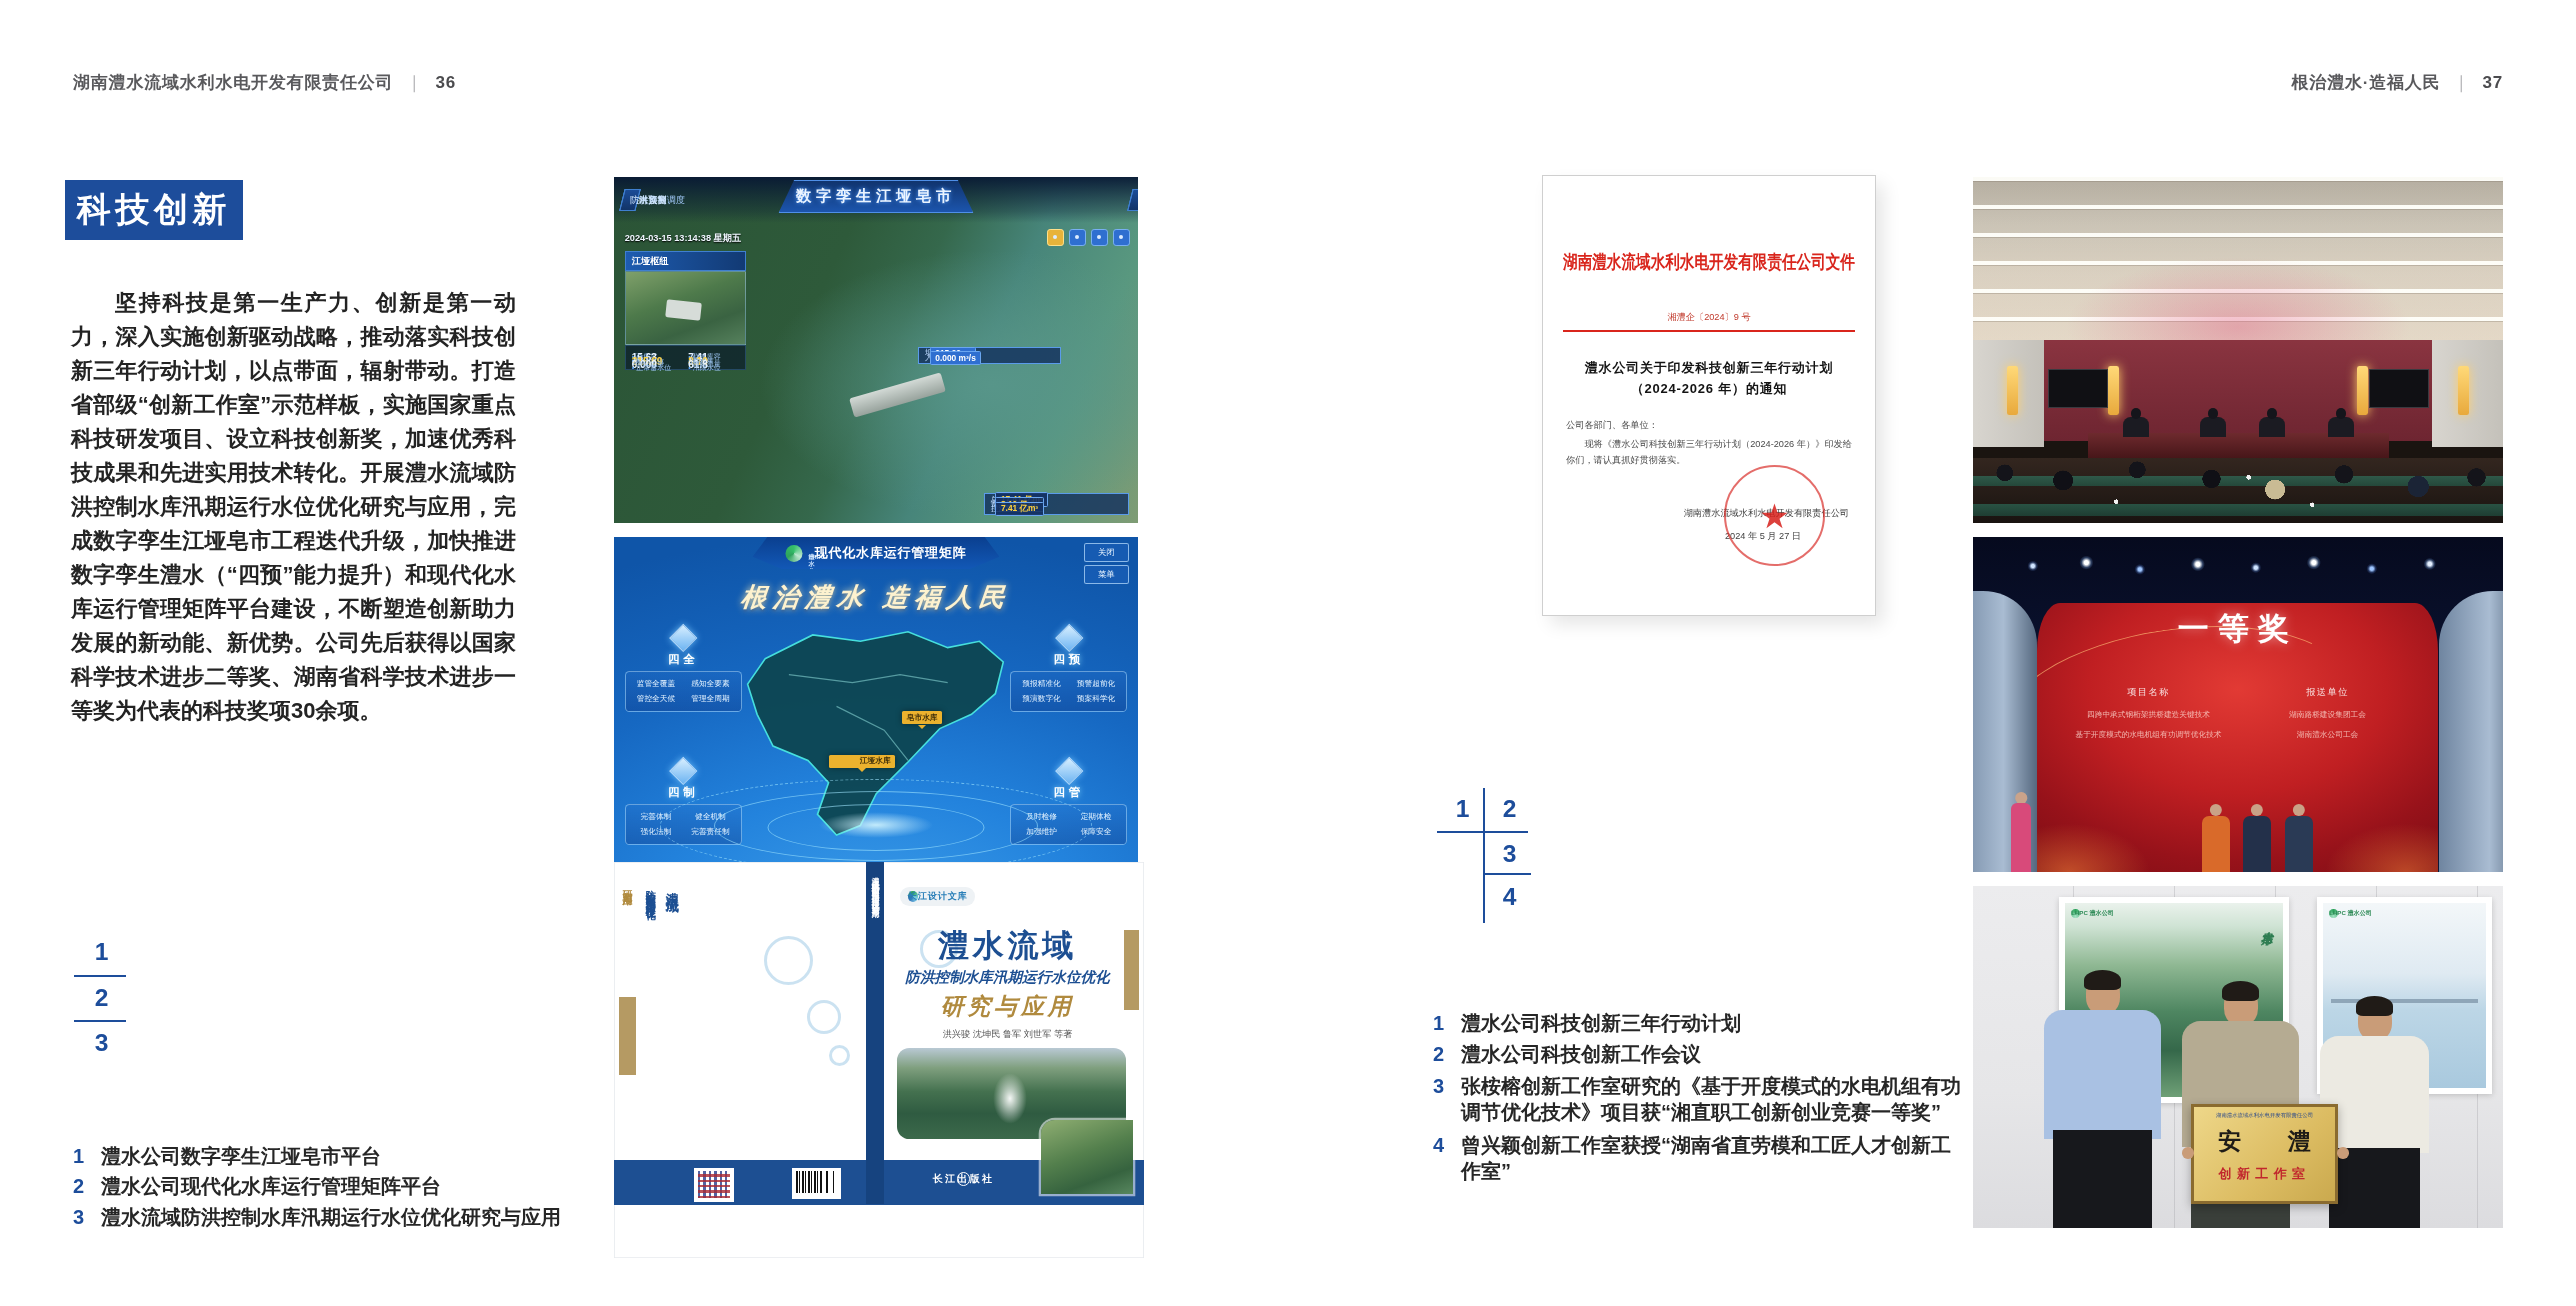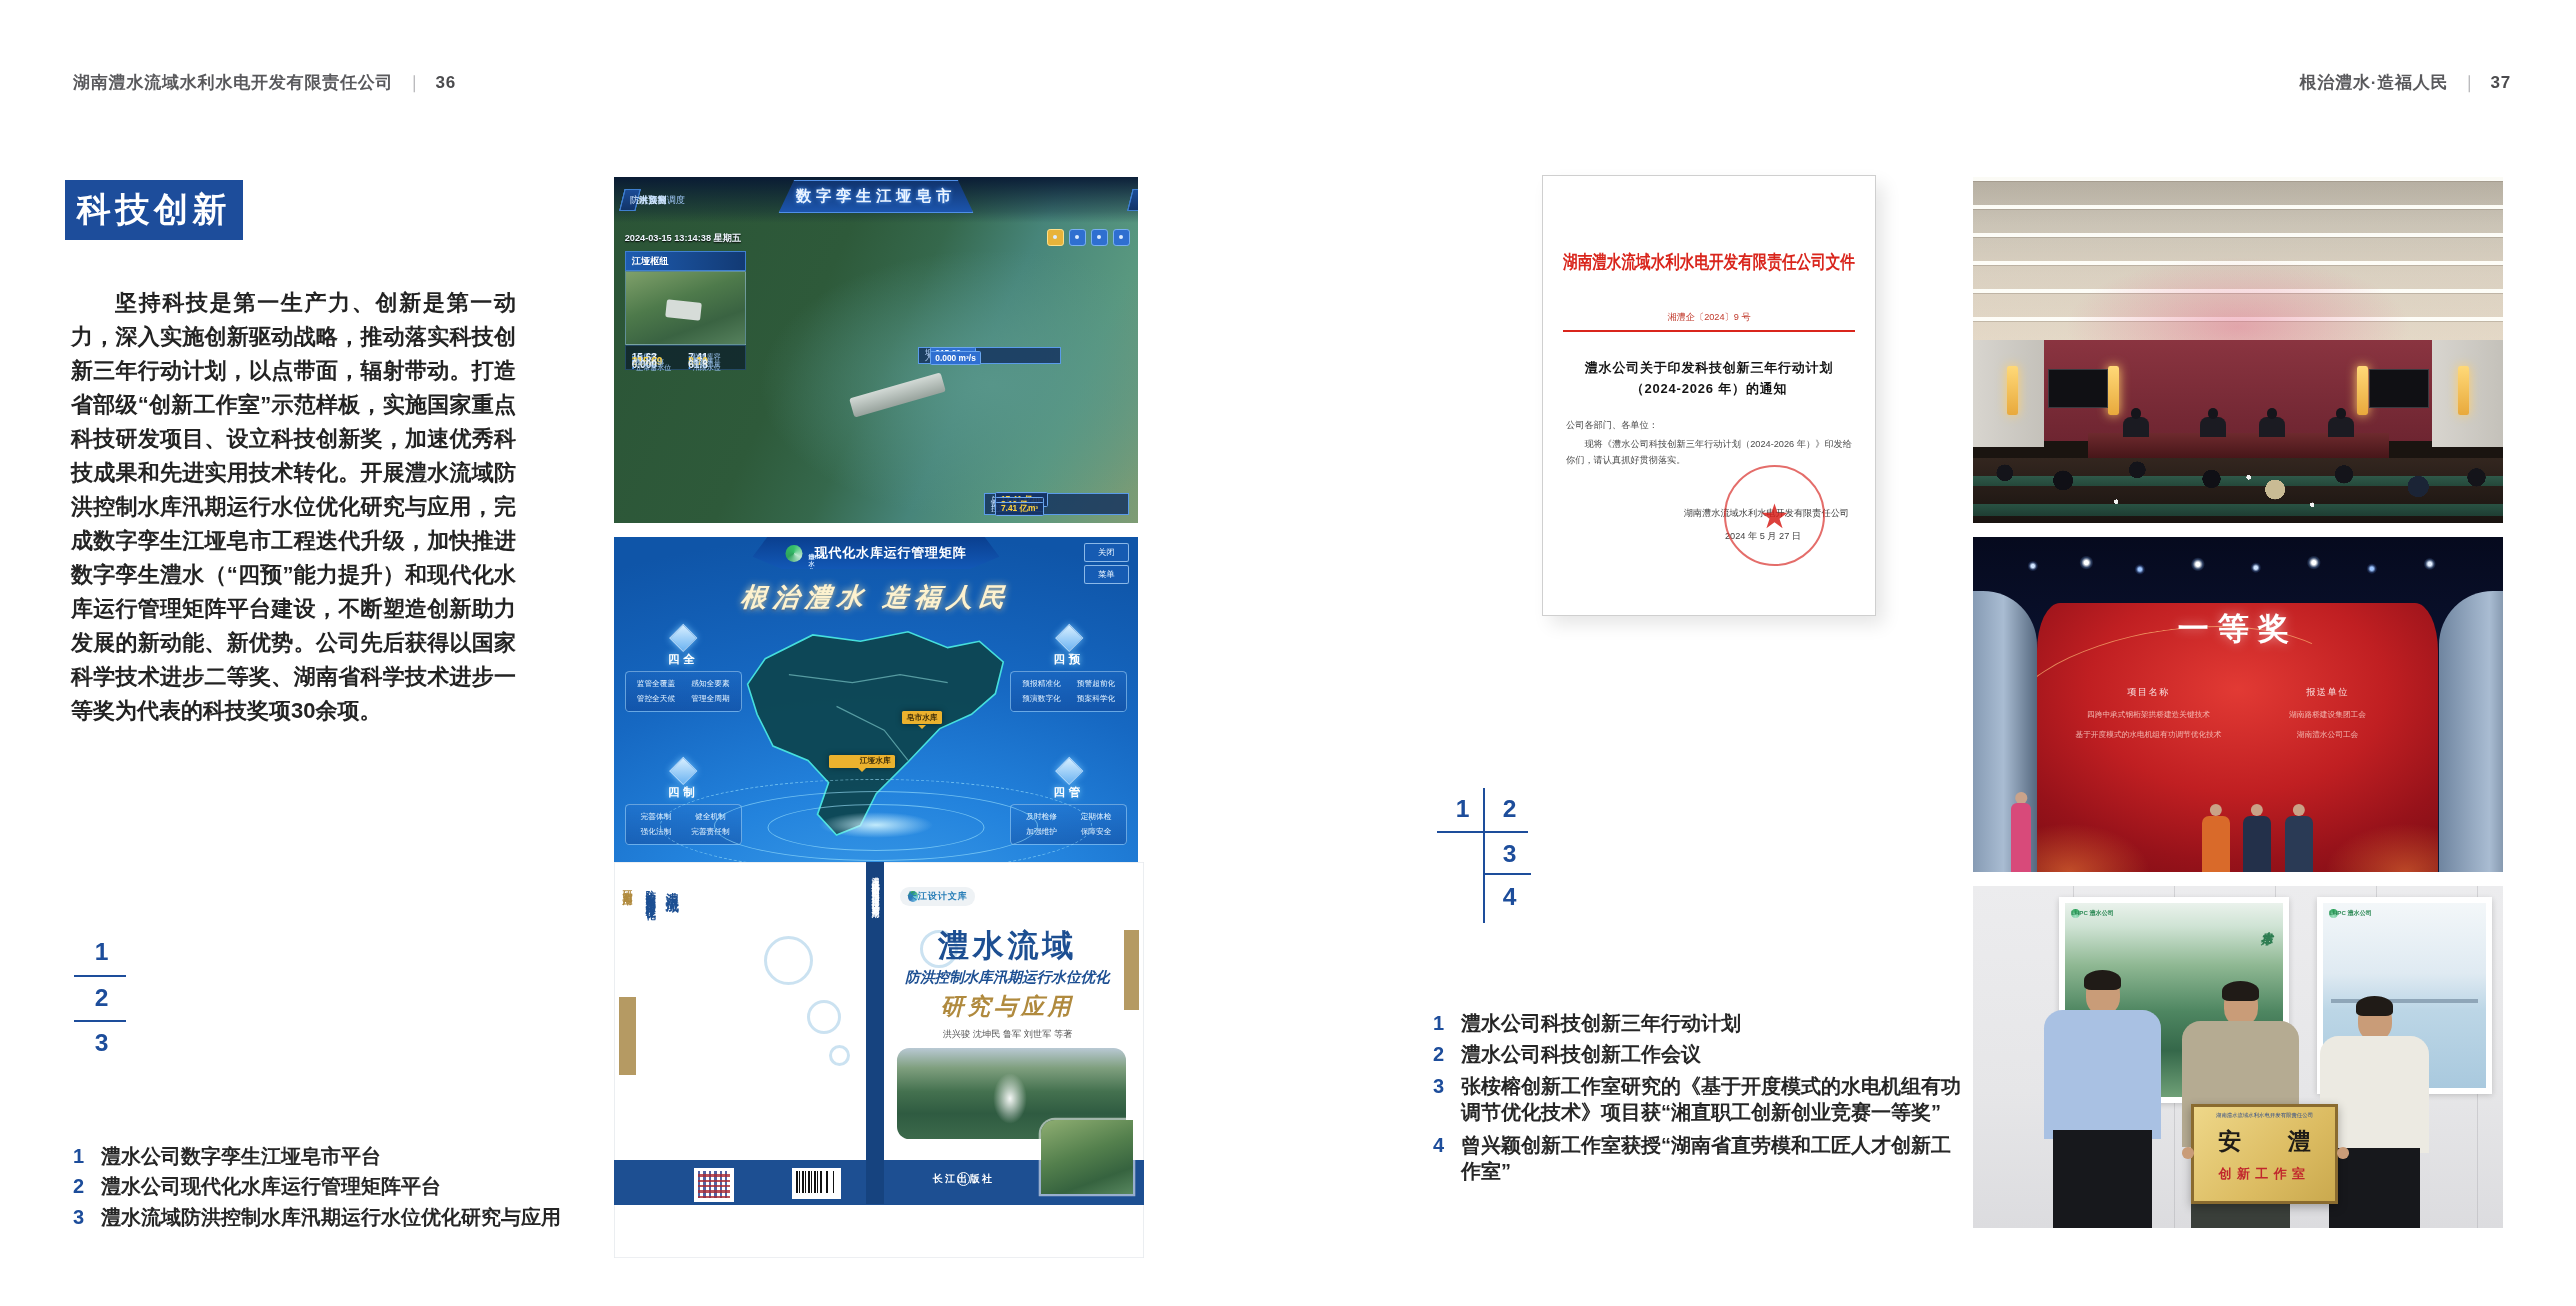--- a/index.html
+++ b/index.html
@@ -4,21 +4,21 @@
 <style>
   html,body{margin:0;padding:0;background:#ffffff;}
   .canvas{position:relative;width:2576px;height:1306px;background:#fff;overflow:hidden;
           font-family:"Liberation Sans","DejaVu Sans",sans-serif;color:#262626;}
 
   
   .hdr{position:absolute;top:71px;font-size:17px;font-weight:700;color:#59595c;letter-spacing:0.8px;white-space:nowrap;}
   .hdr .divider{color:#a8a8ab;font-weight:400;margin:0 12.3px;}
   .hdr .pg{color:#4b4b4e;}
   .hdr-left{left:73px;}
-  .hdr-right{right:65px;text-align:right;}
+  .hdr-right{right:73px;text-align:right;}
 
   
   .sec-box{position:absolute;left:65px;top:180px;width:178px;height:60px;background:#1d4d9b;
            display:flex;align-items:center;justify-content:center;}
   .sec-box span{color:#fff;font-size:34px;font-weight:700;letter-spacing:4.6px;}
 
   
   .para{position:absolute;left:71px;top:286px;width:445px;font-size:22px;line-height:34px;
         font-weight:700;color:#232323;text-align:justify;text-indent:2em;}
 

